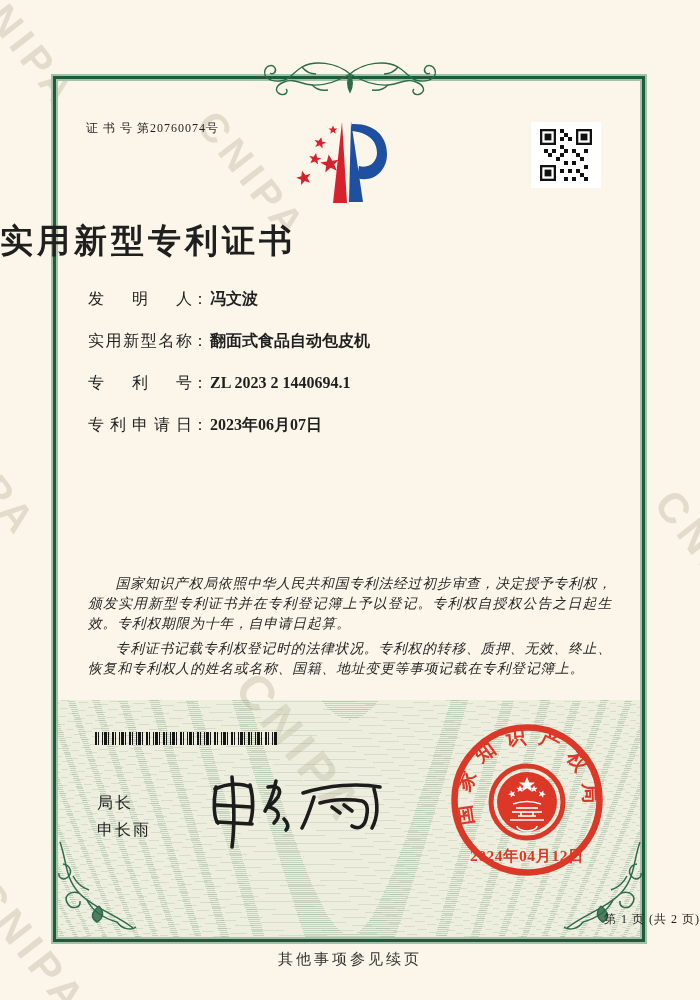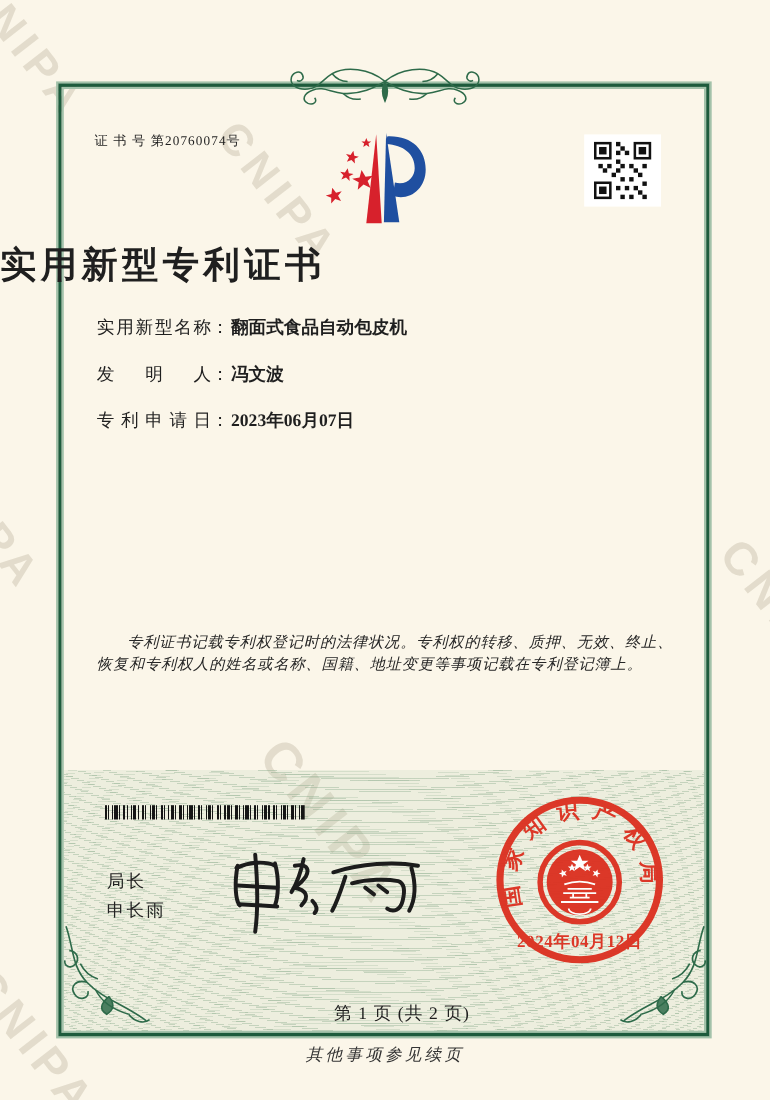--- a/index.html
+++ b/index.html
@@ -65,27 +65,27 @@
     background:repeating-linear-gradient(90deg,
       #151515 0 2px, transparent 2px 3px,
       #151515 3px 4px, transparent 4px 7px,
       #151515 7px 8px, transparent 8px 9px,
       #151515 9px 12px, transparent 12px 13px,
       #151515 13px 14px, transparent 14px 17px);
   }
   
   .director{
     left:97px;top:789px;font-size:16px;line-height:27px;letter-spacing:2px;
-    font-family:Liberation Mono, monospace;color:#222;
-  }
-  
-  .pageinfo{left:0;right:0;top:911px;text-align:center;font-size:16px;letter-spacing:1px;padding-left:31px;}
+    font-family:Liberation Serif, serif;color:#222;
+  }
+  
+  .pageinfo{left:0;right:0;top:911px;text-align:right;font-size:12px;letter-spacing:1px;padding-left:31px;}
   .contnote{
     left:0;right:0;top:950px;text-align:center;font-size:15px;
-    font-style:italic;letter-spacing:3px;color:#333;
+    letter-spacing:3px;color:#333;
   }
   svg{display:block;}
 </style>
 </head>
 <body>
 
 <span class="wm" style="left:22px;top:42px;font-size:40px;">CNIPA</span>
 <span class="wm" style="left:252px;top:176px;font-size:40px;">CNIPA</span>
 <span class="wm" style="left:-18px;top:472px;font-size:40px;">CNIPA</span>
 <span class="wm" style="left:300px;top:748px;font-size:48px;">CNIPA</span>
@@ -191,31 +191,35 @@
       <rect x="33" y="55" width="4" height="4"></rect>
       <rect x="41" y="55" width="4" height="4"></rect>
     <rect x="53" y="55" width="4" height="4"></rect>
   </g>
 </svg>
 
 <div class="abs content title">实用新型专利证书</div>
 
 <div class="abs content fields">
   <div class="frow">
+    <span class="flabel">发明人</span><span class="fcolon">：</span><span class="fvalue">冯文波</span>
+  </div>
+  <div class="frow">
     <span class="flabel">实用新型名称</span><span class="fcolon">：</span><span class="fvalue">翻面式食品自动包皮机</span>
   </div>
   <div class="frow">
-    <span class="flabel">发明人</span><span class="fcolon">：</span><span class="fvalue">冯文波</span>
+    <span class="flabel">专利号</span><span class="fcolon">：</span><span class="fvalue">ZL 2023 2 1440694.1</span>
   </div>
   <div class="frow">
     <span class="flabel">专利申请日</span><span class="fcolon">：</span><span class="fvalue">2023年06月07日</span>
   </div>
 </div>
 
 <div class="abs content legal">
+  <p>国家知识产权局依照中华人民共和国专利法经过初步审查，决定授予专利权，颁发实用新型专利证书并在专利登记簿上予以登记。专利权自授权公告之日起生效。专利权期限为十年，自申请日起算。</p>
   <p>专利证书记载专利权登记时的法律状况。专利权的转移、质押、无效、终止、恢复和专利权人的姓名或名称、国籍、地址变更等事项记载在专利登记簿上。</p>
 </div>
 
 <div class="abs content barcode"></div>
 
 <div class="abs content director">
   <div>局长</div>
   <div>申长雨</div>
 </div>
 

